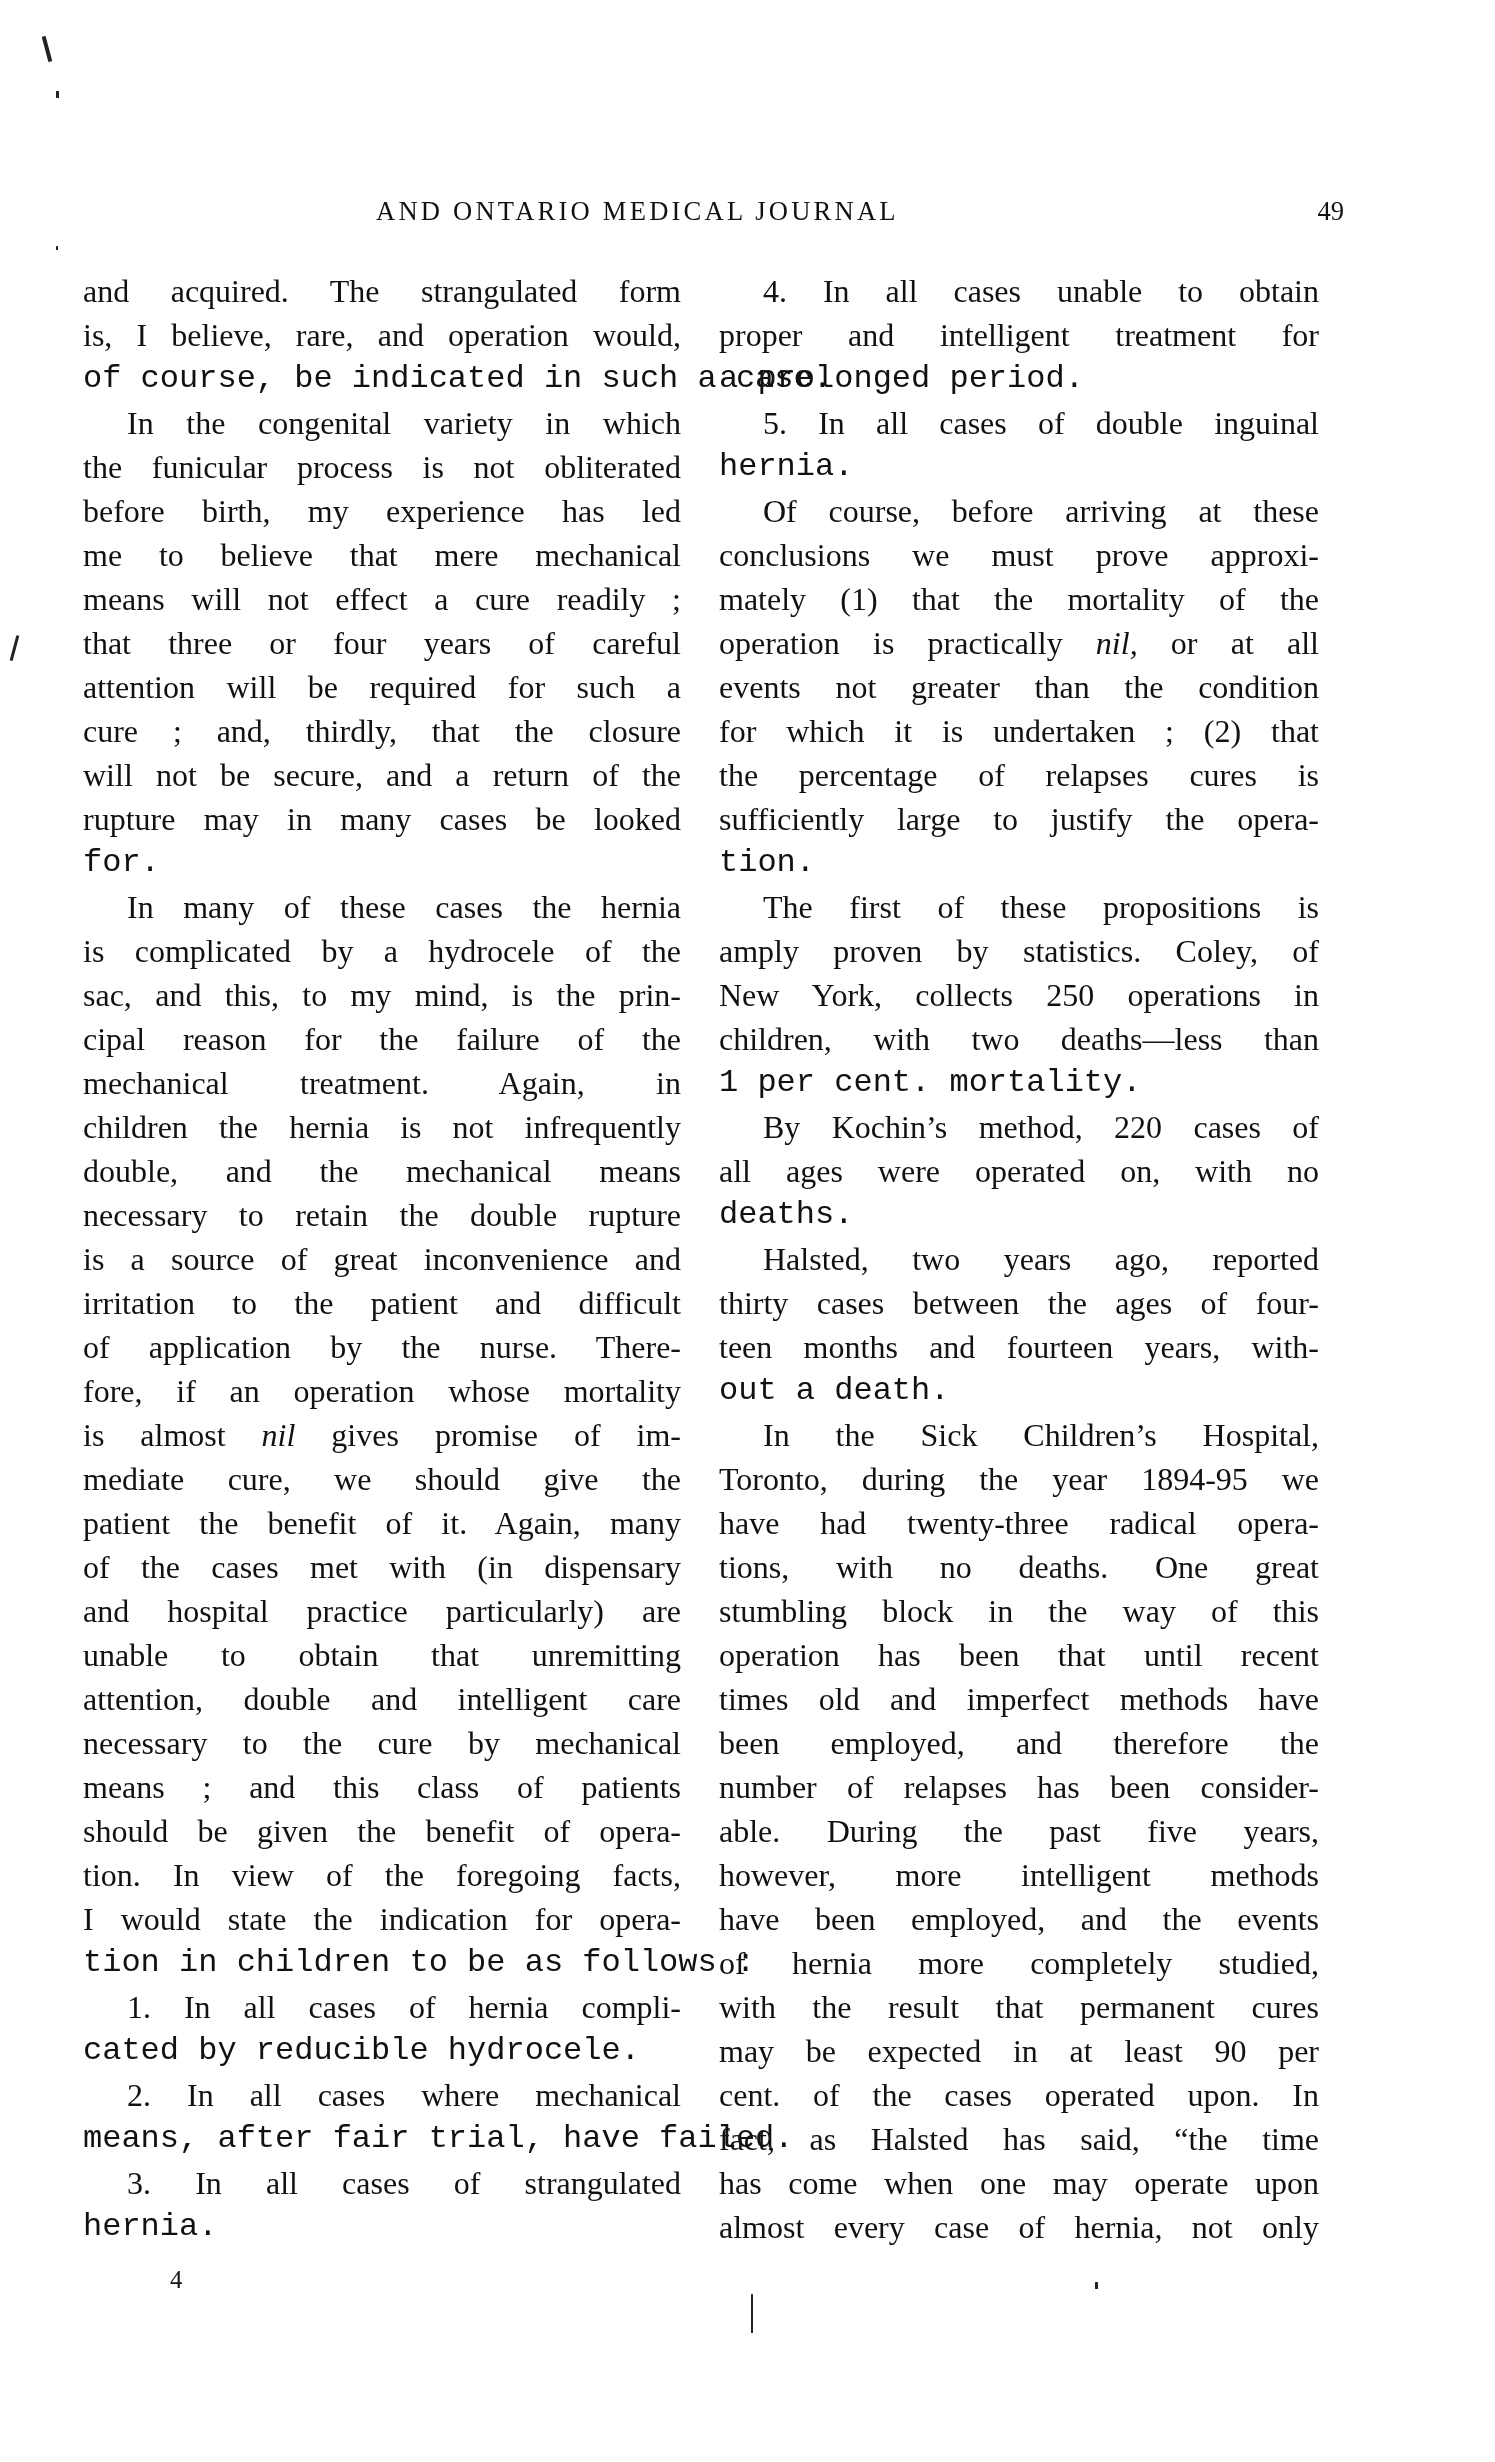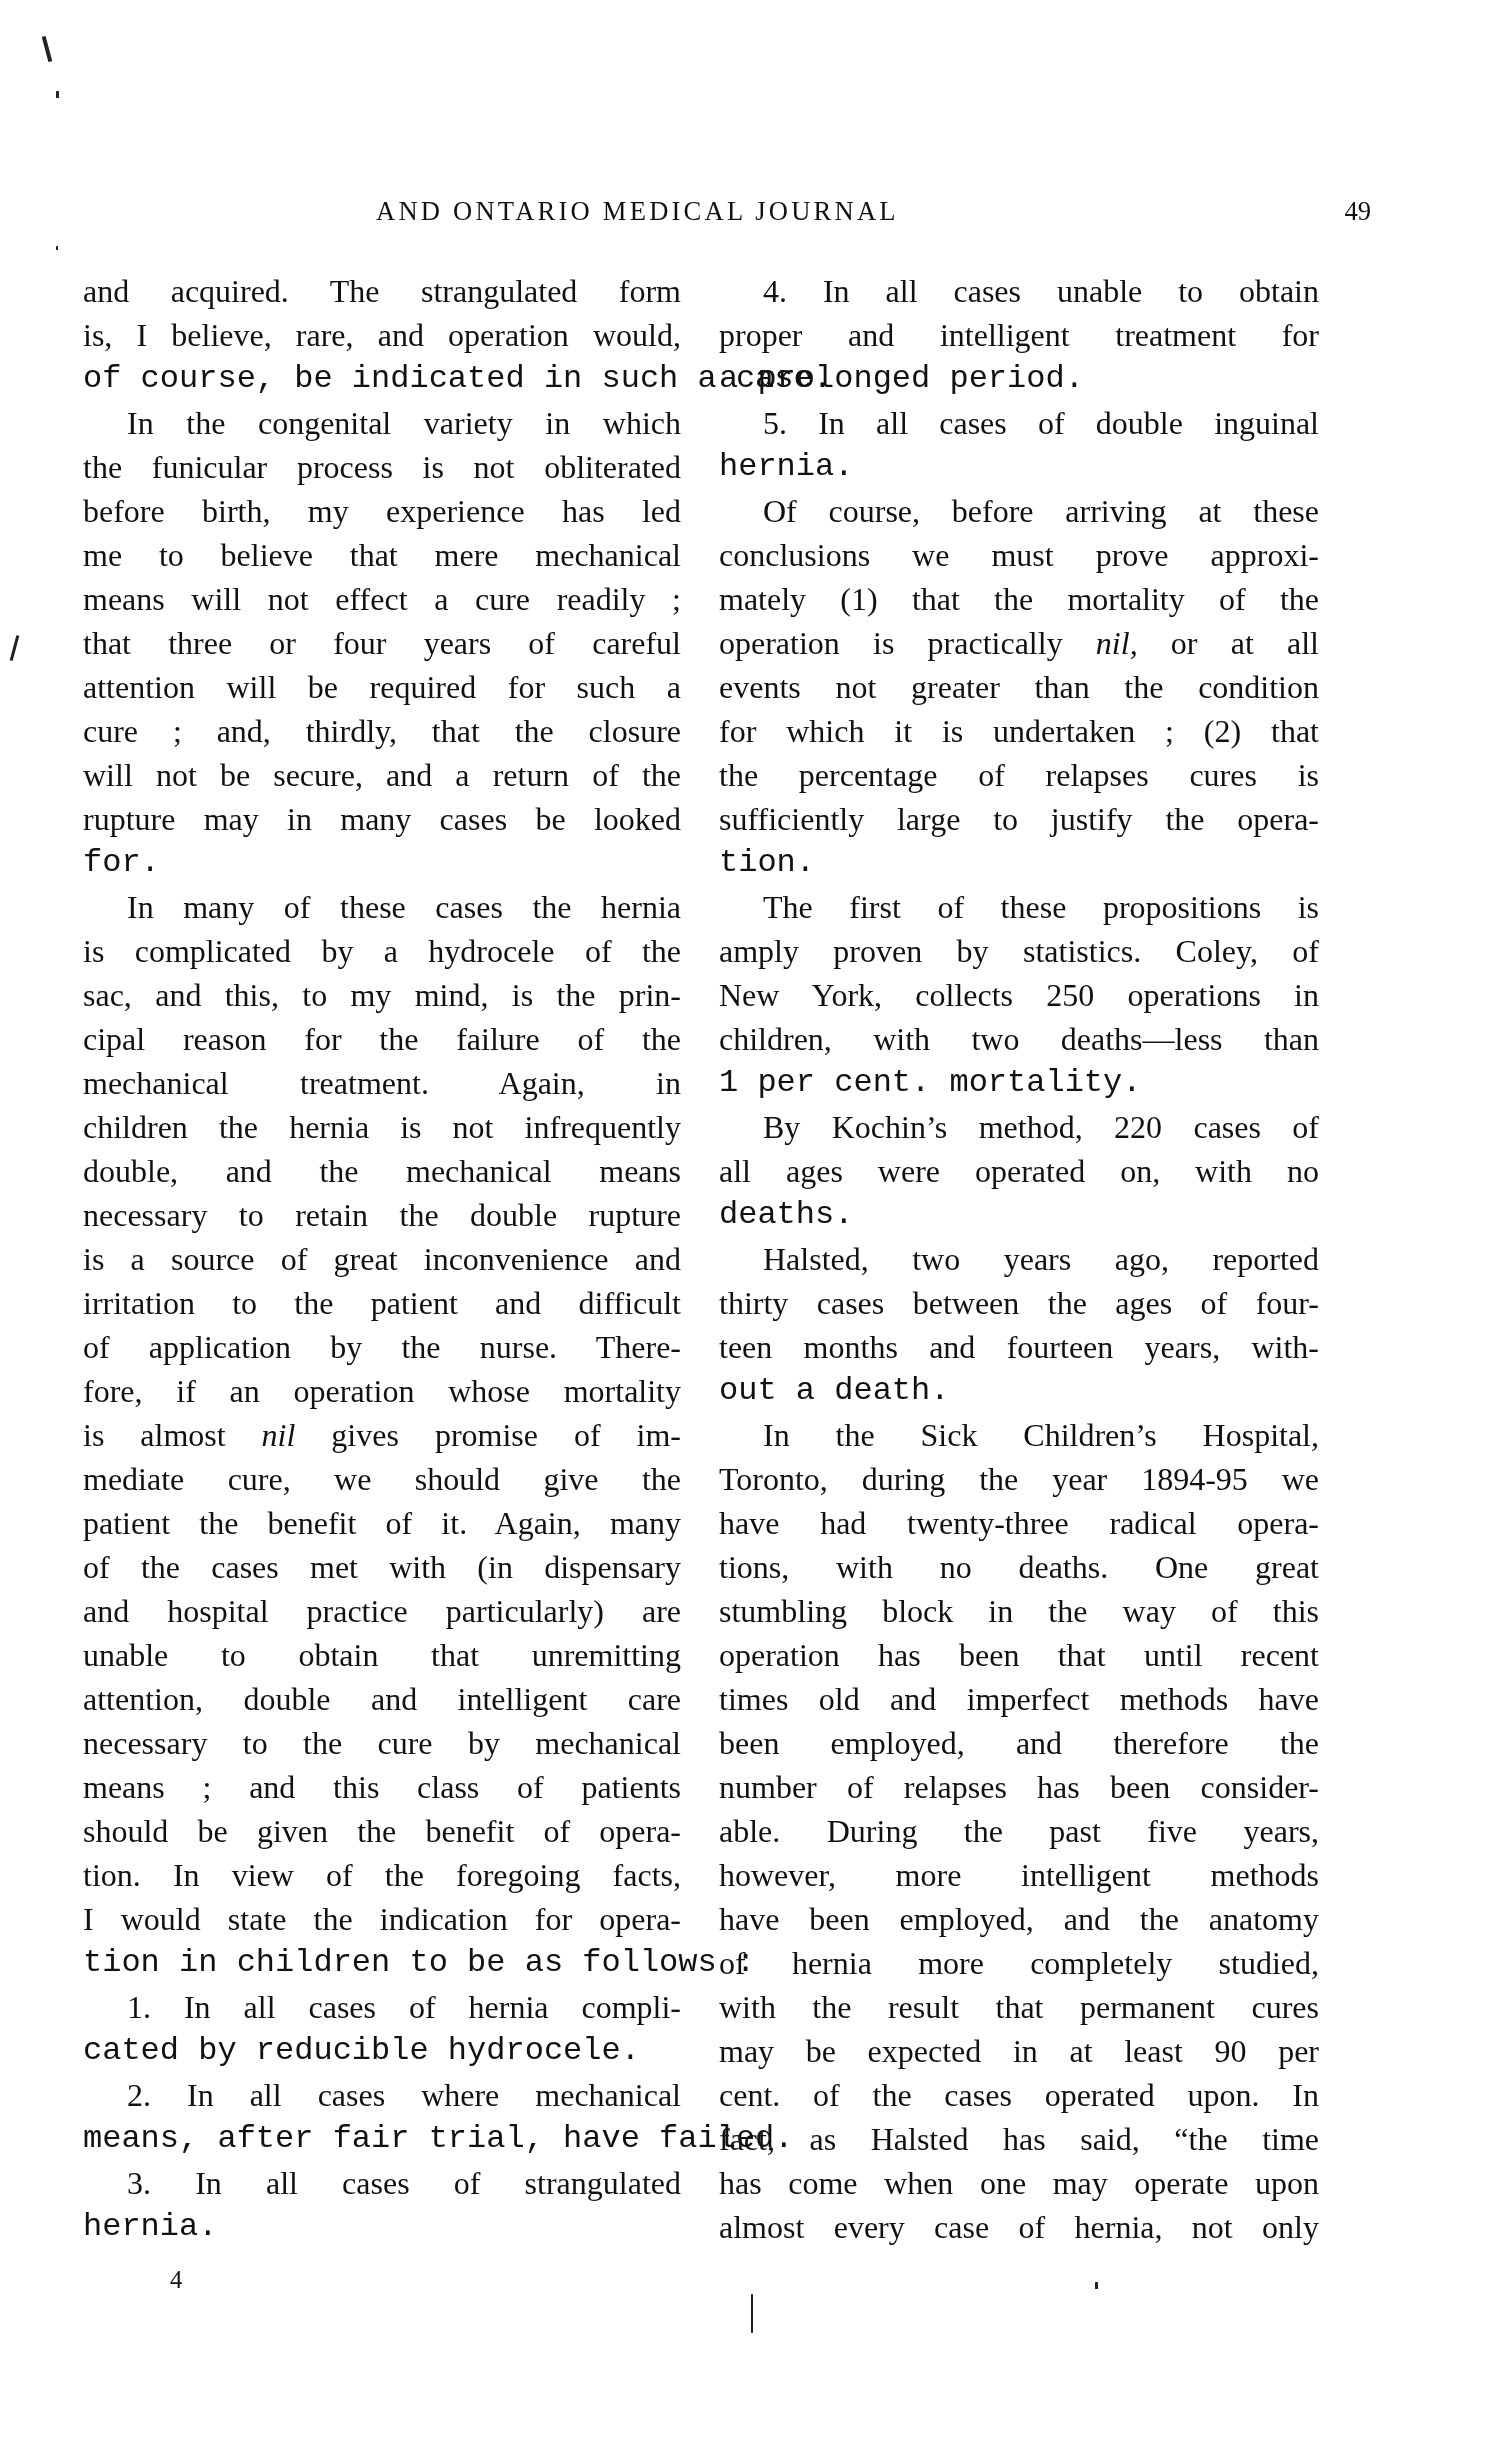--- a/index.html
+++ b/index.html
@@ -1,20 +1,20 @@
 <!DOCTYPE html>
 <html style="font-size:10.4px"><head>
 <meta charset="utf-8">
 <style>
   html, body { margin: 0; padding: 0; background: #ffffff; }
   body { width: 1496px; height: 2462px; position: relative; overflow: hidden;
          font-family: "Liberation Serif", "DejaVu Serif", serif; color: #111111; }
   .header { position: absolute; left: 376px; top: 194px; width: 681px; height: 34px;
             font-size: 26.6px; letter-spacing: 3.2px; line-height: 34px; white-space: nowrap; }
-  .pageno { position: absolute; left: 1320px; width: 51px; top: 194px; height: 34px;
+  .pageno { position: absolute; left: 1293px; width: 51px; top: 194px; height: 34px;
             text-align: right; font-size: 26.6px; line-height: 34px; }
   .col { position: absolute; top: 269px; }
   .col.left { left: 83px; width: 598px; }
   .col.right { left: 719px; width: 600px; }
   .line { display: block; height: 44px; line-height: 44px; font-size: 32px;
           text-align: justify; text-align-last: justify; white-space: nowrap; overflow: visible; }
   .line.last { text-align-last: left; font-family: Liberation Mono, monospace; }
   .line.indent { padding-left: 44px; }
   .line .it { font-style: italic; }
   .sig { position: absolute; left: 170px; top: 2266px; font-size: 24.6px; line-height: 28.5px; }
@@ -104,21 +104,21 @@
     <span class="line">Toronto, during the year 1894-95 we</span>
     <span class="line">have had twenty-three radical opera-</span>
     <span class="line">tions, with no deaths.  One great</span>
     <span class="line">stumbling block in the way of this</span>
     <span class="line">operation has been that until recent</span>
     <span class="line">times old and imperfect methods have</span>
     <span class="line">been employed, and therefore the</span>
     <span class="line">number of relapses has been consider-</span>
     <span class="line">able.  During the past five years,</span>
     <span class="line">however, more intelligent methods</span>
-    <span class="line">have been employed, and the anatomy</span>
+    <span class="line">have been employed, and the events</span>
     <span class="line">of hernia more completely studied,</span>
     <span class="line">with the result that permanent cures</span>
     <span class="line">may be expected in at least 90 per</span>
     <span class="line">cent. of the cases operated upon.  In</span>
     <span class="line">fact, as Halsted has said, “the time</span>
     <span class="line">has come when one may operate upon</span>
     <span class="line">almost every case of hernia, not only</span>
   </div>
 
 <div class="sig">4</div>

